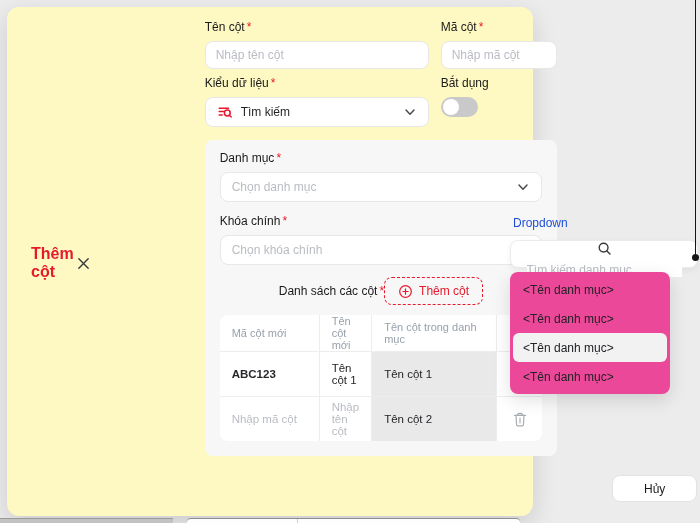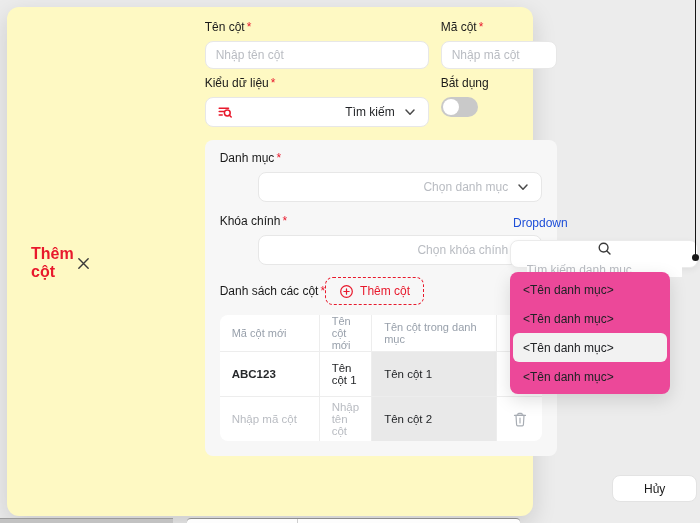--- a/index.html
+++ b/index.html
@@ -32,34 +32,34 @@
   .field-label{font-size:12px;color:#1a1a1a;margin:7px 0 7px;display:block;}
   .req{color:var(--accent-red);margin-left:2px;}
   .text-input{
     width:100%;height:28px;border:1px solid var(--border);border-radius:8px;
     padding:0 10px;font-size:12px;color:var(--text);outline:none;background:#fff;
     font-family:inherit;
   }
   .text-input::placeholder{color:var(--placeholder);}
   .select{
     height:30px;border:1px solid var(--border);border-radius:8px;background:#fff;
-    display:flex;align-items:center;gap:8px;padding:0 11px;font-size:12px;cursor:pointer;text-align:right;
+    display:flex;align-items:center;gap:8px;padding:0 11px;font-size:12px;cursor:pointer;
   }
   .select .grow{flex:1;}
   .select .ph{color:var(--placeholder);}
   .toggle{
     width:37px;height:20px;border-radius:10px;background:#c9c9c9;position:relative;
     margin-top:6px;cursor:pointer;border:none;display:block;
   }
   .toggle .knob{position:absolute;left:2px;top:2px;width:16px;height:16px;border-radius:50%;background:#fff;}
   
   .section{background:#f7f7f7;border-radius:8px;margin-top:13px;padding:11px 15px 15px;}
   .section .field-label{margin-top:0;}
-  .section .select{margin-bottom:12px;margin-left:38px;}
-  .list-row{display:flex;align-items:center;justify-content:flex-start;margin:2px 0 10px;}
+  .section .select{margin-bottom:12px;}
+  .list-row{display:flex;align-items:center;justify-content:center;margin:2px 0 10px;}
   .list-label{font-size:12px;color:#1a1a1a;}
   .add-col-btn{
     border:1px dashed var(--accent-red);color:var(--accent-red);background:transparent;
     border-radius:8px;height:28px;padding:0 13px;display:flex;align-items:center;gap:6px;
     font-size:12px;cursor:pointer;font-family:inherit;
   }
   
   .cols-table{background:#fff;border-radius:8px;overflow:hidden;font-size:11.5px;}
   .t-row{display:grid;grid-template-columns:100px 1fr 125px 45px;align-items:stretch;}
   .t-cell{display:flex;align-items:center;padding:0 12px;border-right:1px solid #ededed;min-height:44px;}

